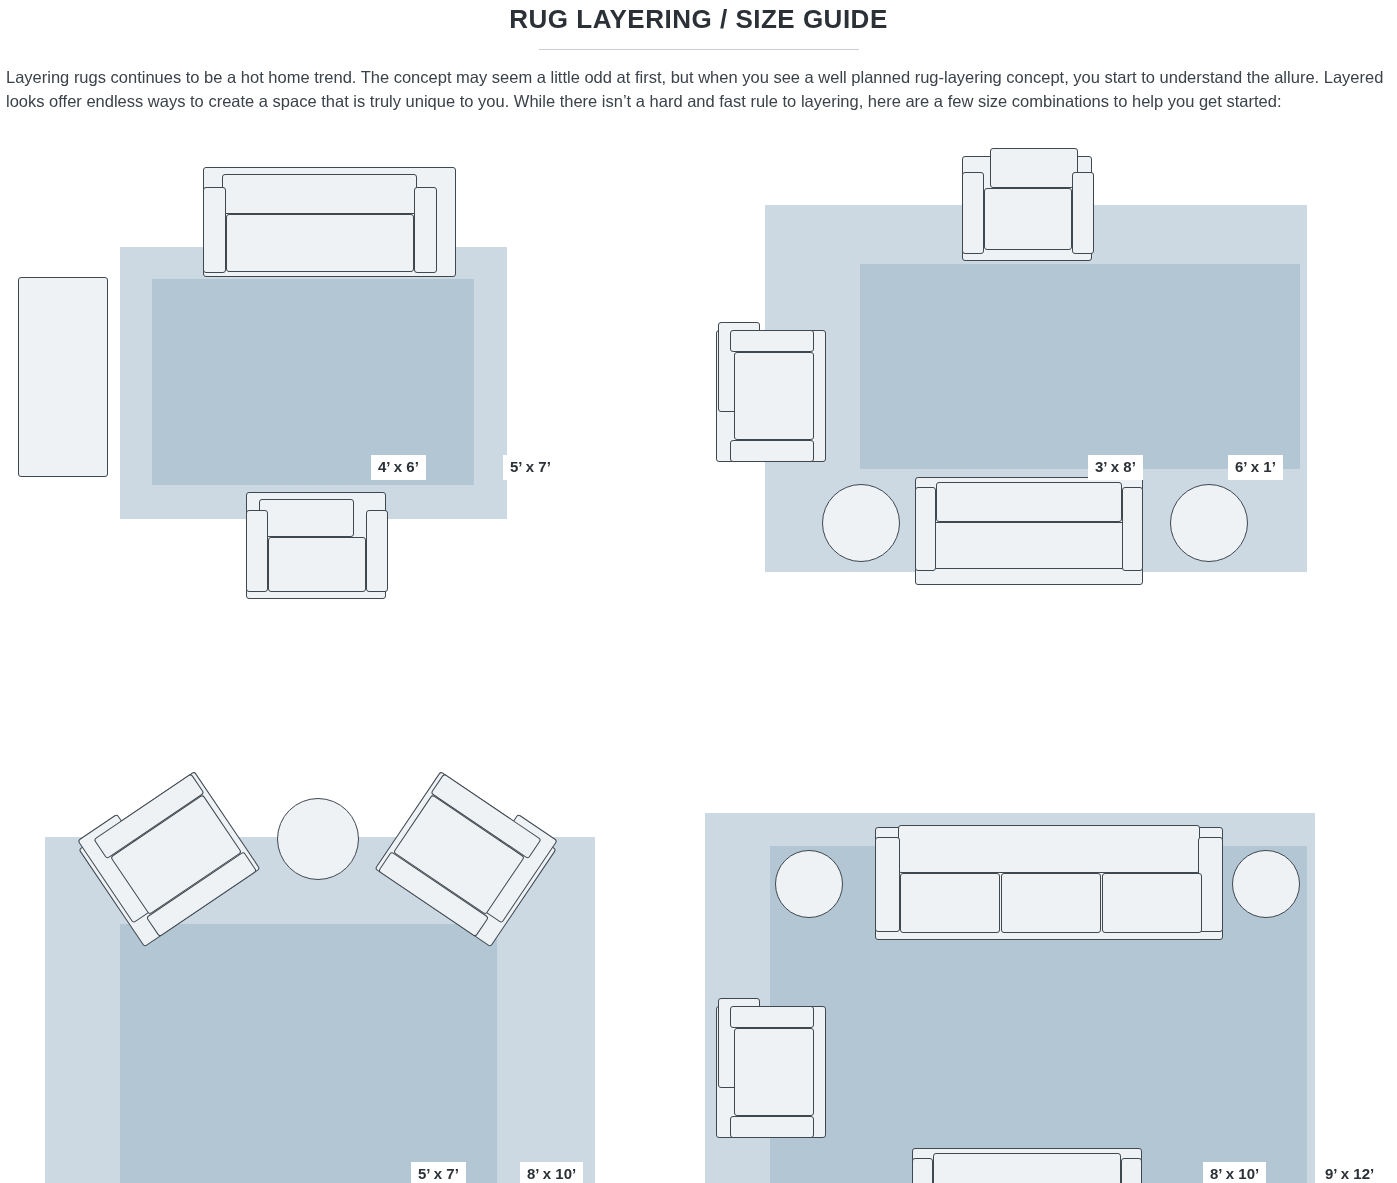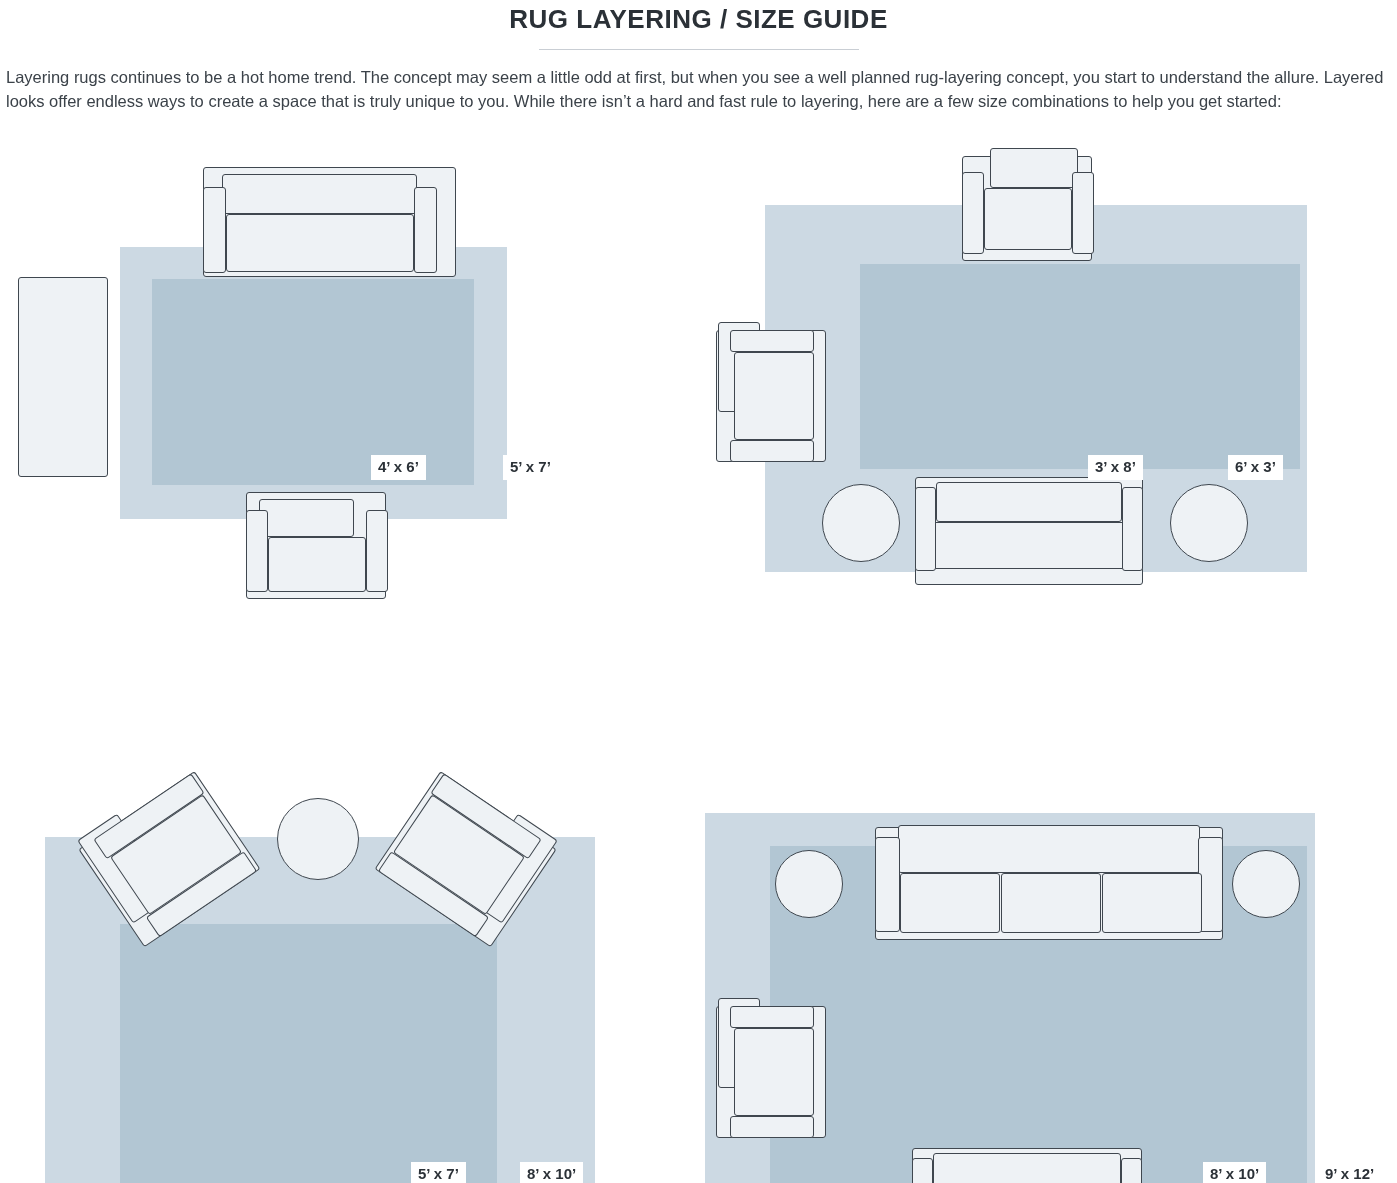--- a/index.html
+++ b/index.html
@@ -143,21 +143,21 @@
       <div class="fr" style="left:233px; top:380px; width:192px; height:47px;"></div>
       <div class="fr" style="left:215px; top:345px; width:21px; height:84px;"></div>
       <div class="fr" style="left:422px; top:345px; width:21px; height:84px;"></div>
       <div class="fr" style="left:236px; top:340px; width:186px; height:40px;"></div>
     </div>
 
     <div class="circle" style="left:122px; top:342px; width:78px; height:78px;"></div>
     <div class="circle" style="left:470px; top:342px; width:78px; height:78px;"></div>
 
     <span class="lbl" style="left:388px; top:313px;">3’ x 8’</span>
-    <span class="lbl" style="left:528px; top:313px;">6’ x 3’</span>
+    <span class="lbl" style="left:528px; top:313px;">6’ x 1’</span>
   </div>
 
   <div class="quad" style="left:0px; top:490px; width:660px; height:551px;">
 
     <div class="rug-outer" style="left:45px; top:205px; width:548px; height:425px;"></div>
 
     <div class="rug-inner" style="left:120px; top:292px; width:377px; height:268px;"></div>
 
     <div class="rot" style="position:absolute; left:90px; top:158px; width:160px; height:140px; transform:rotate(-34deg);">
       <div class="fr" style="left:10px; top:10px; width:140px; height:118px;"></div>

